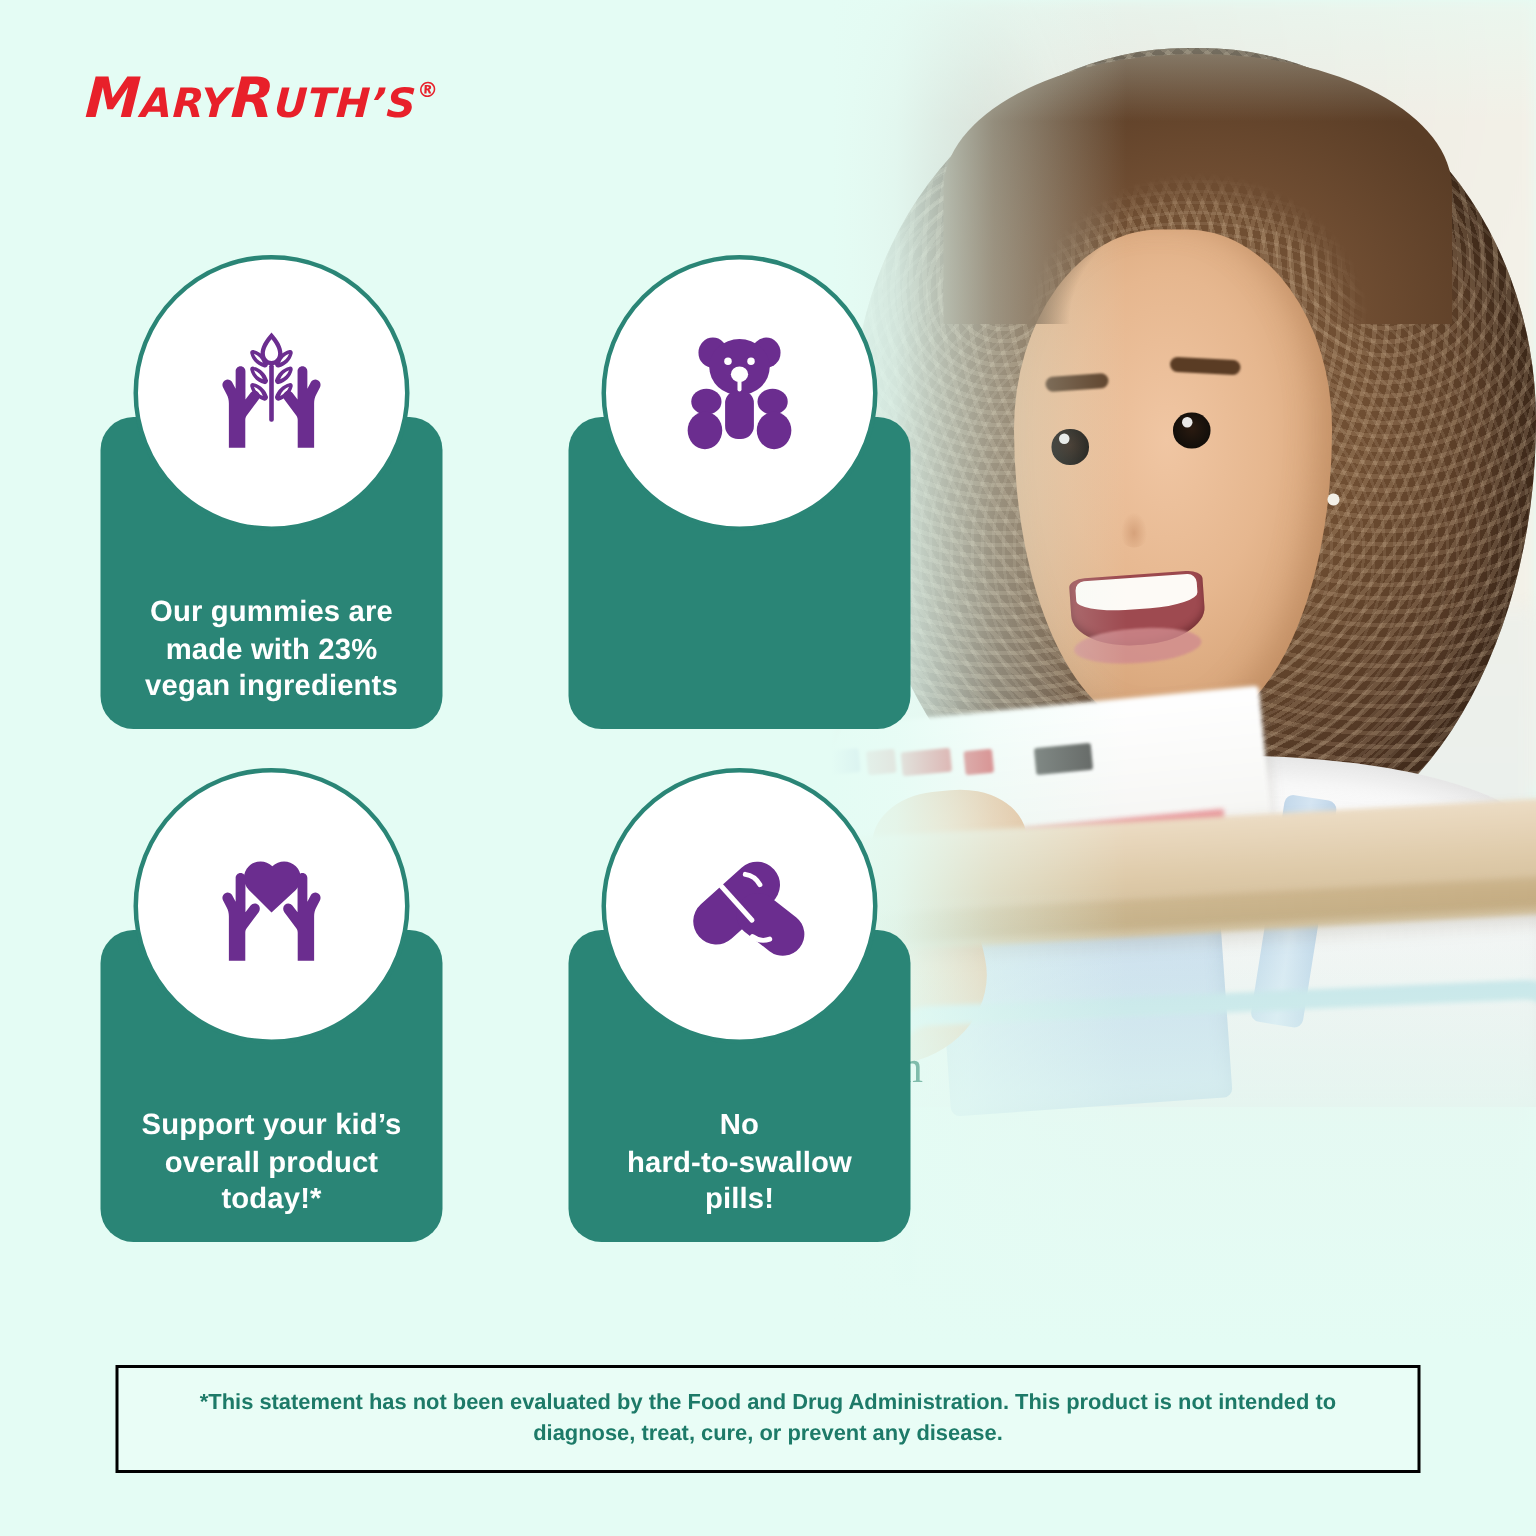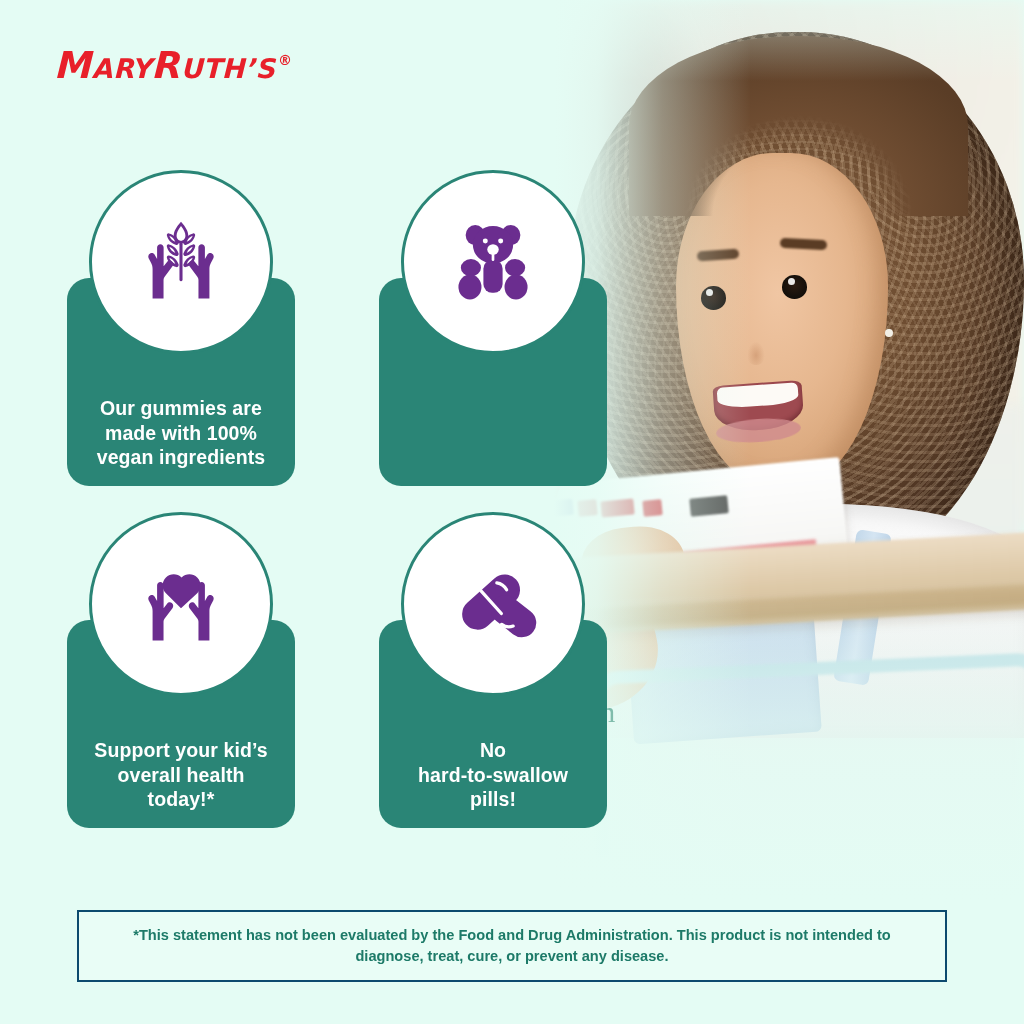--- a/index.html
+++ b/index.html
@@ -254,21 +254,21 @@
   #card-1{left:67px;top:278px;}
   #card-2{left:379px;top:278px;}
   #card-3{left:67px;top:620px;}
   #card-4{left:379px;top:620px;}
 
   
   .disclaimer{
     position:absolute;
     left:77px;top:910px;width:870px;
     box-sizing:border-box;
-    border:2px solid #0c4a6e;
+    border:2px solid #000000;
     padding:13px 22px 14px;
     text-align:center;
     color:#1d7a68;
     font-size:14.6px;
     line-height:1.42;
     font-weight:bold;
     background:rgba(236,253,247,.55);
   }
 </style>
 </head>
@@ -360,21 +360,21 @@
                    l-8.3 11.1c-.7.9-1 2-1 3.1V88H20.4V57.3c0-2.2-.5-4.3-1.5-6.2l-2.6-5.1c-.9-1.8-.2-4 1.6-4.9
                    1.7-.9 3.8-.2 4.8 1.5l2.4 4.4V35c0-1.9 1.5-3.5 3.4-3.5z"></path>
 
           <path d="M71.5 31.5c-1.9 0-3.4 1.6-3.4 3.5v19.5l-3.6-4.6c-1.3-1.7-3.7-1.9-5.2-.5-1.4 1.3-1.6 3.5-.4 5.1
                    l8.3 11.1c.7.9 1 2 1 3.1V88h11.4V57.3c0-2.2.5-4.3 1.5-6.2l2.6-5.1c.9-1.8.2-4-1.6-4.9
                    -1.7-.9-3.8-.2-4.8 1.5l-2.4 4.4V35c0-1.9-1.5-3.5-3.4-3.5z"></path>
         </g>
       </svg>
     </div>
     <div class="label">Our gummies are
-made with 100%
+made with 23%
 vegan ingredients</div>
   </div>
 
   <div class="card" id="card-2">
     <div class="circle">
       <svg viewBox="0 0 100 100">
         <g fill="#6b2d8f">
           <ellipse cx="31.5" cy="22" rx="10" ry="10.5"></ellipse>
           <ellipse cx="68.5" cy="22" rx="10" ry="10.5"></ellipse>
           <ellipse cx="50" cy="32" rx="21" ry="19.5"></ellipse>
@@ -402,21 +402,21 @@
           <path d="M28.5 27c1.9 0 3.4 1.6 3.4 3.5v23.8l3.6-4.6c1.3-1.7 3.7-1.9 5.2-.5 1.4 1.3 1.6 3.5.4 5.1
                    l-8.3 11.1c-.7.9-1 2-1 3.1V88H20.4V57.3c0-2.2-.5-4.3-1.5-6.2l-2.6-5.1c-.9-1.8-.2-4 1.6-4.9
                    1.7-.9 3.8-.2 4.8 1.5l2.4 4.4V30.5c0-1.9 1.5-3.5 3.4-3.5z"></path>
           <path d="M71.5 27c-1.9 0-3.4 1.6-3.4 3.5v23.8l-3.6-4.6c-1.3-1.7-3.7-1.9-5.2-.5-1.4 1.3-1.6 3.5-.4 5.1
                    l8.3 11.1c.7.9 1 2 1 3.1V88h11.4V57.3c0-2.2.5-4.3 1.5-6.2l2.6-5.1c.9-1.8.2-4-1.6-4.9
                    -1.7-.9-3.8-.2-4.8 1.5l-2.4 4.4V30.5c0-1.9-1.5-3.5-3.4-3.5z"></path>
         </g>
       </svg>
     </div>
     <div class="label">Support your kid’s
-overall health
+overall product
 today!*</div>
   </div>
 
   <div class="card" id="card-4">
     <div class="circle">
       <svg viewBox="0 0 100 100">
         <g fill="#6b2d8f">
 
           <g transform="rotate(-42 48 48)">
             <rect x="13" y="32" width="70" height="32" rx="16"></rect>

